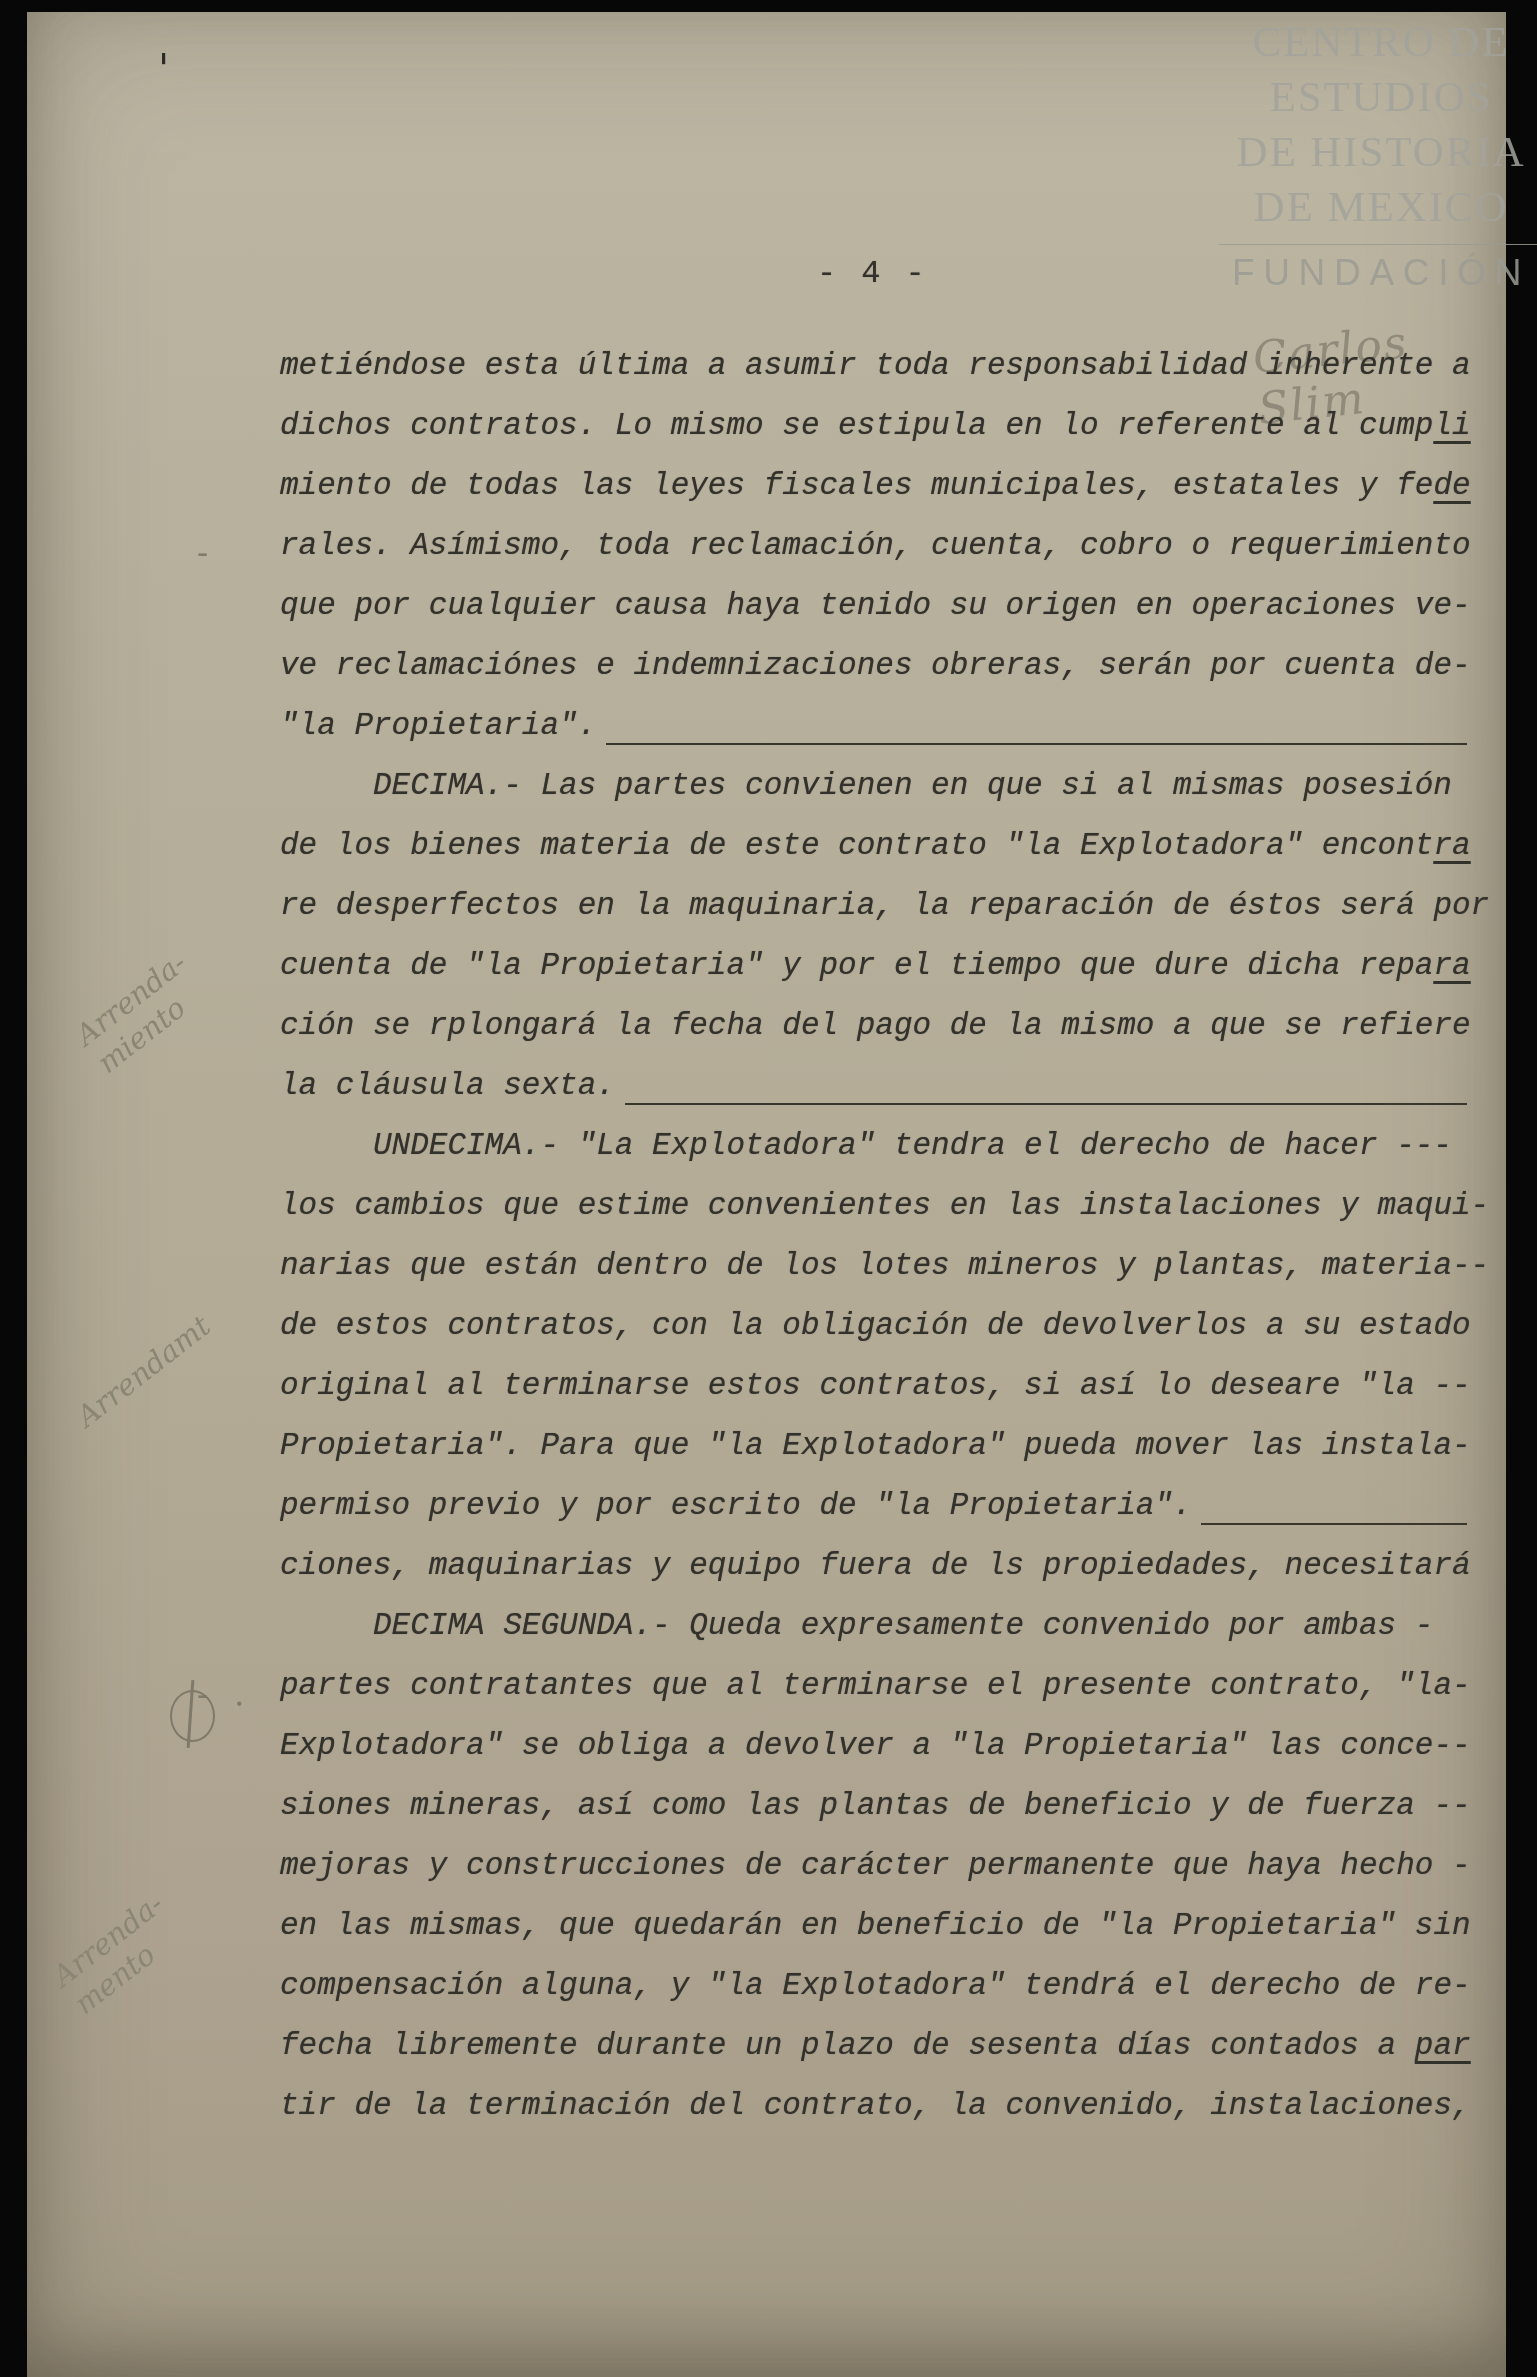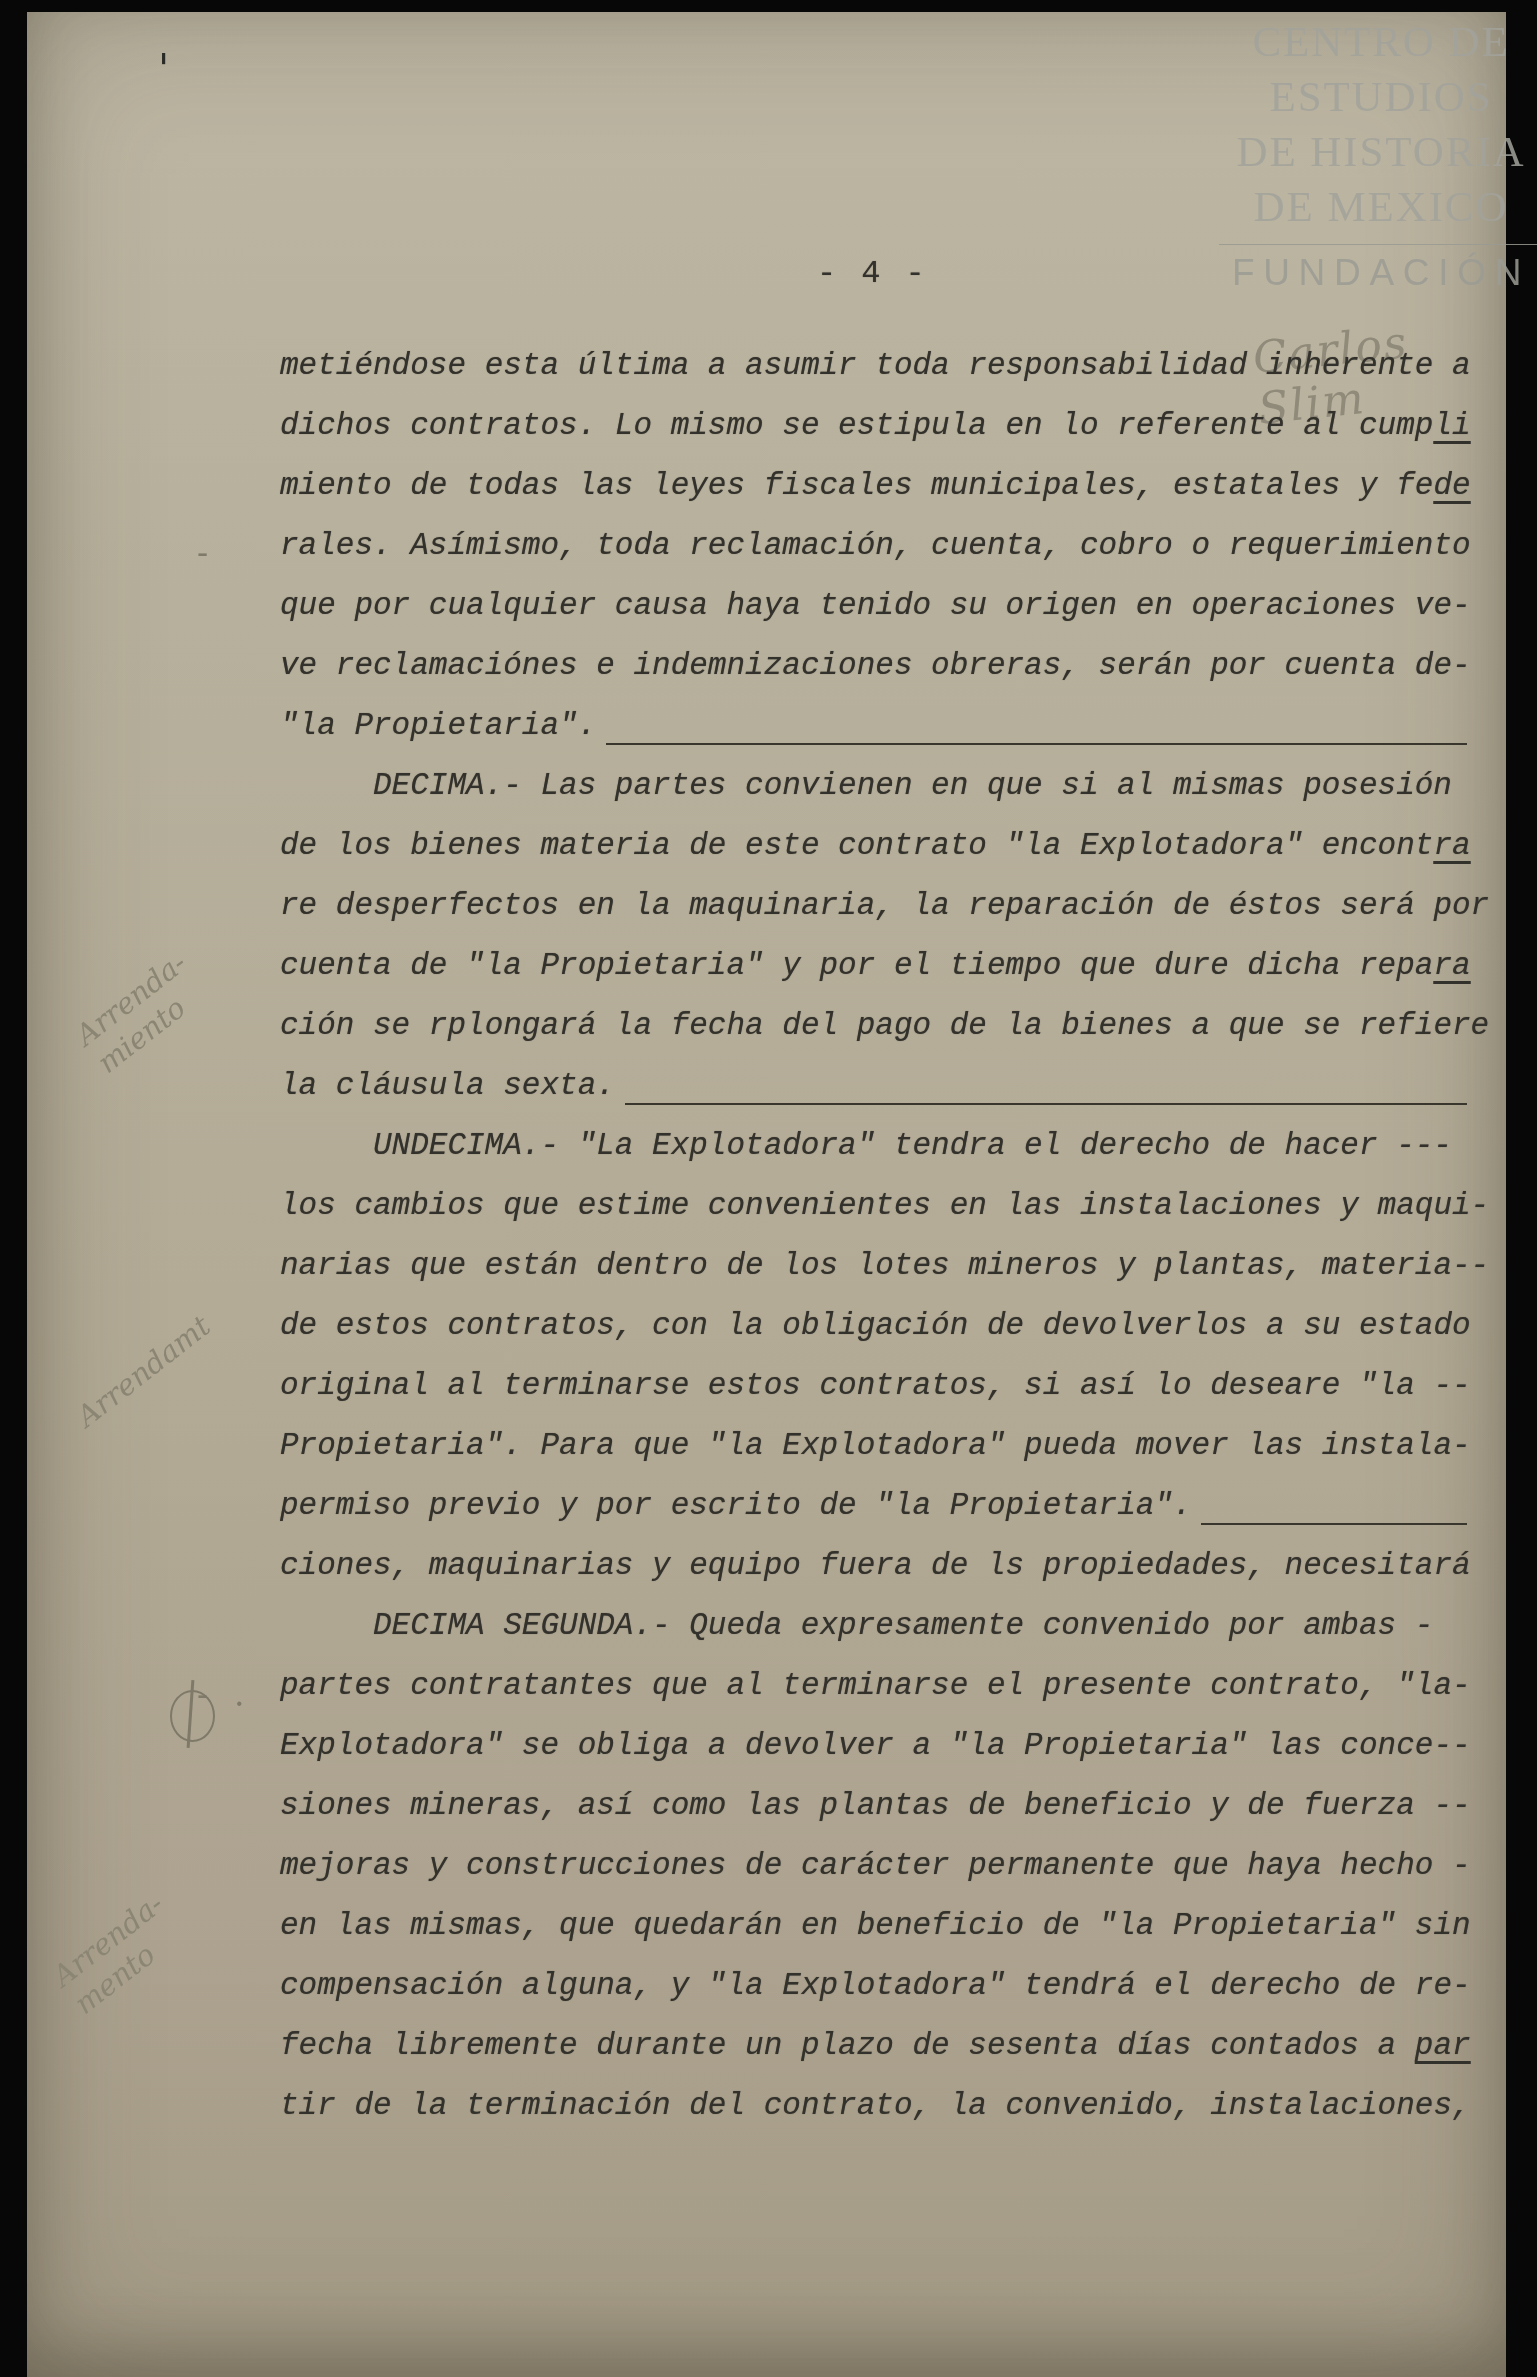--- a/index.html
+++ b/index.html
@@ -105,21 +105,21 @@
       <div class="line"><span>que por cualquier causa haya tenido su origen en operaciones ve-</span></div>
       <div class="line"><span>ve reclamaciónes e indemnizaciones obreras, serán por cuenta de-</span></div>
       <div class="line flexline"><span>"la Propietaria".</span><span class="rule"></span></div>
     </div>
 
     <div class="para">
       <div class="line indent"><span>DECIMA.- Las partes convienen en que si al mismas posesión</span></div>
       <div class="line"><span>de los bienes materia de este contrato "la Explotadora" encont</span><span class="usuf">ra</span></div>
       <div class="line"><span>re desperfectos en la maquinaria, la reparación de éstos será por</span></div>
       <div class="line"><span>cuenta de "la Propietaria" y por el tiempo que dure dicha repa</span><span class="usuf">ra</span></div>
-      <div class="line"><span>ción se rplongará la fecha del pago de la bienes a que se refiere</span></div>
+      <div class="line"><span>ción se rplongará la fecha del pago de la mismo a que se refiere</span></div>
       <div class="line flexline"><span>la cláusula sexta.</span><span class="rule"></span></div>
     </div>
 
     <div class="para">
       <div class="line indent"><span>UNDECIMA.- "La Explotadora" tendra el derecho de hacer ---</span></div>
       <div class="line"><span>los cambios que estime convenientes en las instalaciones y maqui-</span></div>
       <div class="line"><span>narias que están dentro de los lotes mineros y plantas, materia--</span></div>
       <div class="line"><span>de estos contratos, con la obligación de devolverlos a su estado</span></div>
       <div class="line"><span>original al terminarse estos contratos, si así lo deseare "la --</span></div>
       <div class="line"><span>Propietaria". Para que "la Explotadora" pueda mover las instala-</span></div>

